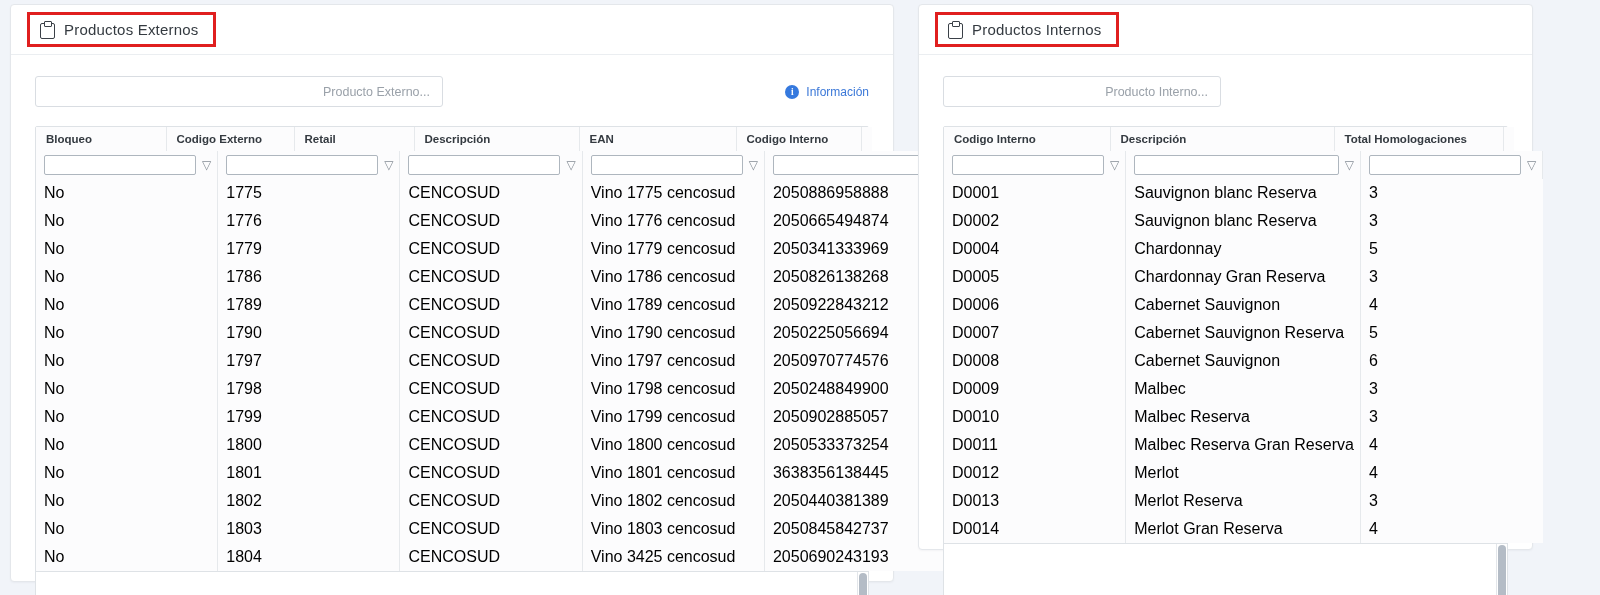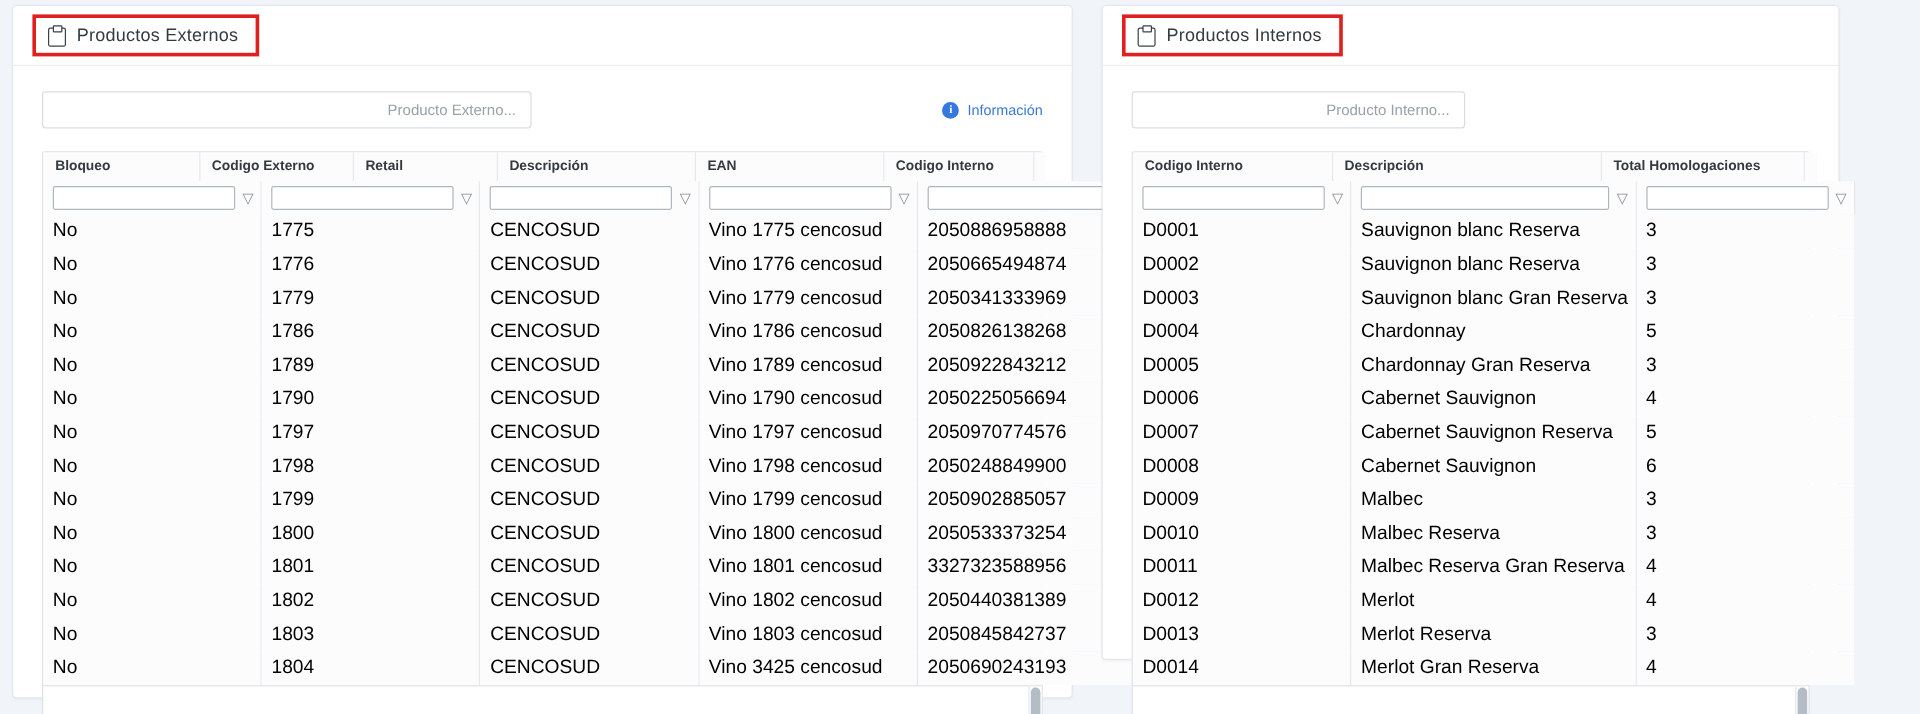--- a/index.html
+++ b/index.html
@@ -229,21 +229,21 @@
                 <td>CENCOSUD</td>
                 <td>Vino 1800 cencosud</td>
                 <td>2050533373254</td>
                 <td>D0010</td>
               </tr>
               <tr>
                 <td>No</td>
                 <td>1801</td>
                 <td>CENCOSUD</td>
                 <td>Vino 1801 cencosud</td>
-                <td>3327323588956</td>
+                <td>3638356138445</td>
                 <td>D0011</td>
               </tr>
               <tr>
                 <td>No</td>
                 <td>1802</td>
                 <td>CENCOSUD</td>
                 <td>Vino 1802 cencosud</td>
                 <td>2050440381389</td>
                 <td>D0012</td>
               </tr>
@@ -328,25 +328,20 @@
                 <td>D0001</td>
                 <td>Sauvignon blanc Reserva</td>
                 <td>3</td>
               </tr>
               <tr>
                 <td>D0002</td>
                 <td>Sauvignon blanc Reserva</td>
                 <td>3</td>
               </tr>
               <tr>
-                <td>D0003</td>
-                <td>Sauvignon blanc Gran Reserva</td>
-                <td>3</td>
-              </tr>
-              <tr>
                 <td>D0004</td>
                 <td>Chardonnay</td>
                 <td>5</td>
               </tr>
               <tr>
                 <td>D0005</td>
                 <td>Chardonnay Gran Reserva</td>
                 <td>3</td>
               </tr>
               <tr>

